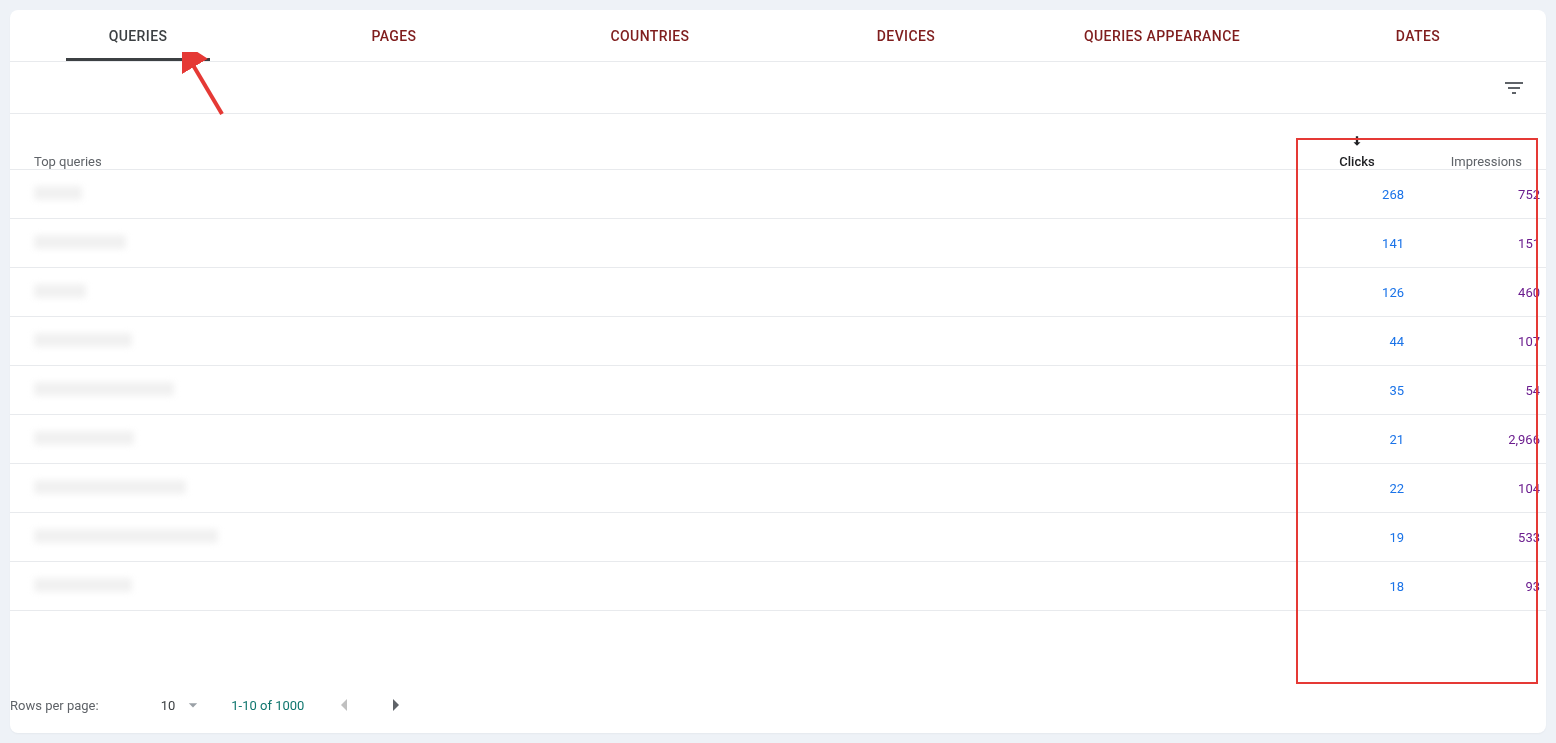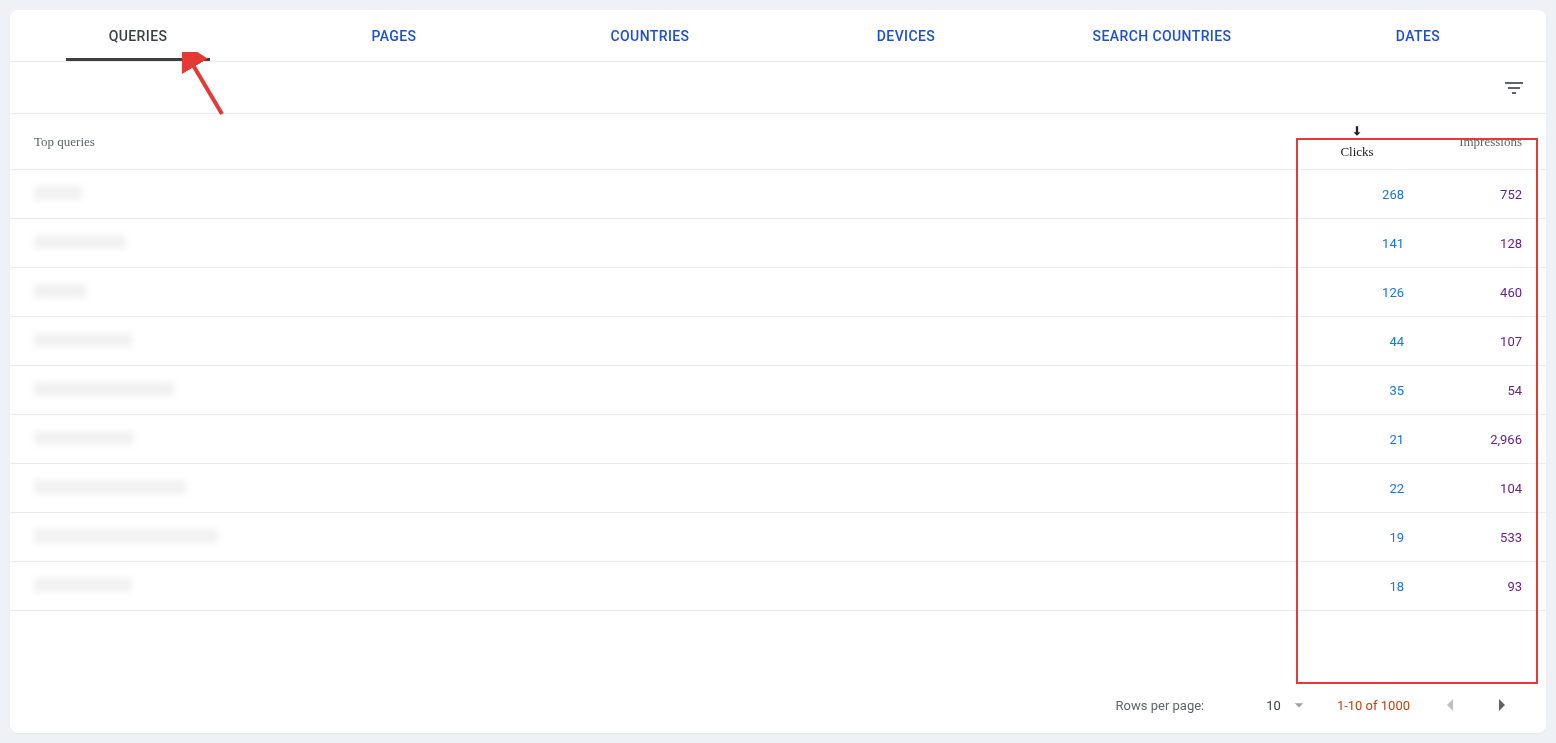--- a/index.html
+++ b/index.html
@@ -26,21 +26,21 @@
     height: 52px;
   }
   .tab {
     flex: 1;
     display: flex;
     align-items: center;
     justify-content: center;
     font-size: 14px;
     font-weight: 500;
     letter-spacing: 0.4px;
-    color: #1d4ed8;
+    color: #7f1d1d;
     cursor: pointer;
     position: relative;
   }
   .tab.active {
     color: #3c4043;
     text-align: center;
   }
   .tab.active::after {
     content: "";
     position: absolute;
@@ -59,26 +59,25 @@
     padding: 0 20px;
   }
   .filter-icon {
     width: 24px;
     height: 24px;
     fill: #5f6368;
     cursor: pointer;
   }
   .table-header {
     display: flex;
-    align-items: center;
+    align-items: flex-end;
     height: 56px;
     border-bottom: 1px solid #e8eaed;
     font-size: 13px;
     color: #5f6368;
-    font-family: Liberation Serif, serif;
   }
   .col-query {
     flex: 1;
     padding-left: 24px;
   }
   .col-clicks, .col-impressions {
     width: 118px;
     text-align: right;
     padding-right: 24px;
     display: flex;
@@ -124,37 +123,37 @@
   }
   .clicks-cell {
     width: 118px;
     text-align: right;
     padding-right: 24px;
     color: #1a73e8;
   }
   .impr-cell {
     width: 118px;
     text-align: right;
-    padding-right: 24px;
+    padding-right: 6px;
     color: #6b1d8e;
   }
   .highlight-box {
     position: absolute;
     top: 128px;
     right: 8px;
     width: 242px;
     height: 546px;
     border: 2px solid #e53935;
     pointer-events: none;
   }
   .pagination {
     height: 56px;
     display: flex;
     align-items: center;
-    justify-content: flex-end;
+    justify-content: flex-start;
     gap: 28px;
     padding-right: 32px;
     font-size: 13px;
     color: #5f6368;
   }
   .rows-select {
     display: flex;
     align-items: center;
     gap: 8px;
     cursor: pointer;
@@ -162,21 +161,21 @@
   }
   .rows-value {
     color: #3c4043;
   }
   .dropdown-caret {
     width: 20px;
     height: 20px;
     fill: #9aa0a6;
   }
   .page-range {
-    color: #c2410c;
+    color: #0f766e;
   }
   .nav-btn {
     width: 24px;
     height: 24px;
     fill: #5f6368;
     cursor: pointer;
   }
   .nav-btn.disabled {
     fill: #c0c0c0;
     cursor: default;
@@ -202,21 +201,21 @@
     <div class="tab">
         <span>PAGES</span>
       </div>
     <div class="tab">
         <span>COUNTRIES</span>
       </div>
     <div class="tab">
         <span>DEVICES</span>
       </div>
     <div class="tab">
-        <span>SEARCH COUNTRIES</span>
+        <span>QUERIES APPEARANCE</span>
       </div>
     <div class="tab">
         <span>DATES</span>
       </div>
   </div>
 
   <div class="filter-row">
     <svg class="filter-icon" viewBox="0 0 24 24">
         <path d="M3 6h18v2H3V6zm3 5h12v2H6v-2zm4 5h4v2h-4v-2z"></path>
       </svg>
@@ -237,21 +236,21 @@
 
   <div class="table-body" id="table-body">
       <div class="table-row">
         <div class="query-cell"><span class="blur-rect" style="width:48px"></span></div>
         <div class="clicks-cell">268</div>
         <div class="impr-cell">752</div>
       </div>
       <div class="table-row">
         <div class="query-cell"><span class="blur-rect" style="width:92px"></span></div>
         <div class="clicks-cell">141</div>
-        <div class="impr-cell">128</div>
+        <div class="impr-cell">151</div>
       </div>
       <div class="table-row">
         <div class="query-cell"><span class="blur-rect" style="width:52px"></span></div>
         <div class="clicks-cell">126</div>
         <div class="impr-cell">460</div>
       </div>
       <div class="table-row">
         <div class="query-cell"><span class="blur-rect" style="width:98px"></span></div>
         <div class="clicks-cell">44</div>
         <div class="impr-cell">107</div>

